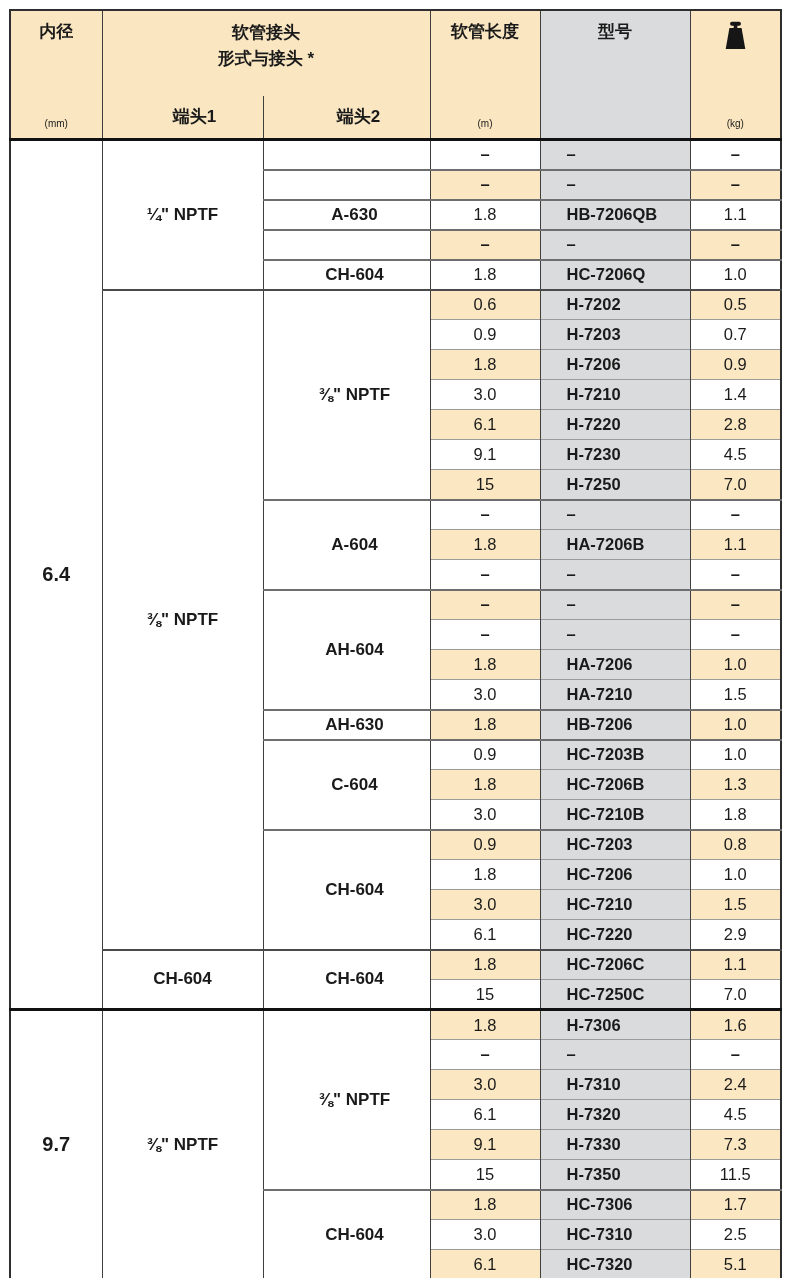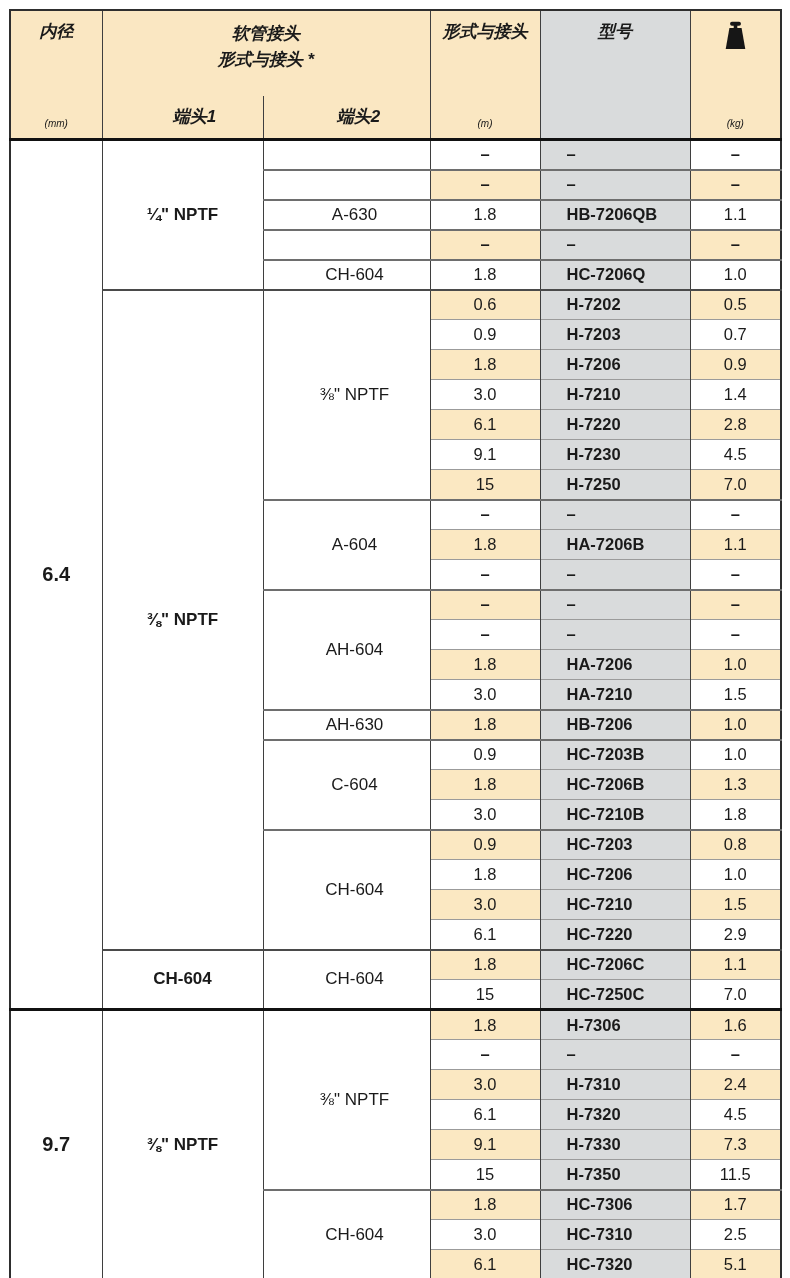--- a/index.html
+++ b/index.html
@@ -27,32 +27,31 @@
   
   thead th {
     background: var(--hdr-bg, #FAE7C2);
     border-left: 1px solid #3f3f3f;
     border-right: 1px solid #3f3f3f;
     border-bottom: 2px solid #141414;
     font-weight: bold;
     font-size: 17px;
     padding: 0;
     vertical-align: middle;
-    font-style: italic;
   }
   thead tr.h1 { height: 84px; }
   thead tr.h2 { height: 43px; }
   th .stack {
     display: flex; flex-direction: column;
     justify-content: space-between; align-items: center;
     height: 127px; padding: 9px 0 9px;
   }
   th .unit { font-weight: normal; font-size: 10px; }
   th.fitting { border-bottom: none; vertical-align: top; }
-  th.fitting .titles { line-height: 1.55; margin-top: 10px; }
+  th.fitting .titles { padding-top: 9px; line-height: 1.55; }
   th.model-h { background: var(--model-bg, #D9DBDC); vertical-align: top; }
   th.model-h .stack { justify-content: flex-start; border-radius: 26px; }
   th.endhead { font-size: 17px; padding-left: 24px; }
   .wicon { display: block; margin: 0 auto; }
 
   
   tbody tr { height: 30px; }
   tbody td {
     border-left: 1px solid #3f3f3f;
     border-right: 1px solid #3f3f3f;
@@ -62,21 +61,21 @@
     vertical-align: middle;
     background: #ffffff;
   }
   td.bt-row { border-top: 1px solid #9b9b9b; }
   td.bt-g2  { border-top: 2px solid #6e6e6e; }
   td.bt-g1  { border-top: 2px solid #4a4a4a; margin-left: 44px; }
   td.bt-sec { border-top: 3px solid #111111; }
 
   td.dia  { font-size: 20px; font-weight: bold; }
   td.end1 { font-size: 17px; font-weight: bold; }
-  td.end2 { font-size: 17px; font-weight: normal; padding-left: 16px; }
+  td.end2 { font-size: 17px; font-weight: bold; padding-left: 16px; }
   td.model {
     background: var(--model-bg, #D9DBDC);
     font-weight: bold;
     text-align: left;
     padding-left: 26px;
   }
   td.tan { background: var(--row-bg, #FBE8C2); }
   td.dash { font-weight: bold; }
 </style>
 </head>
@@ -101,21 +100,21 @@
           </div>
         </th>
         <th colspan="2" class="fitting">
           <div class="titles">
             <div>软管接头</div>
             <div>形式与接头 *</div>
           </div>
         </th>
         <th rowspan="2">
           <div class="stack">
-            <span>形式与接头</span>
+            <span>软管长度</span>
             <span class="unit">(m)</span>
           </div>
         </th>
         <th rowspan="2" class="model-h">
           <div class="stack">
             <span>型号</span>
           </div>
         </th>
         <th rowspan="2">
           <div class="stack">

